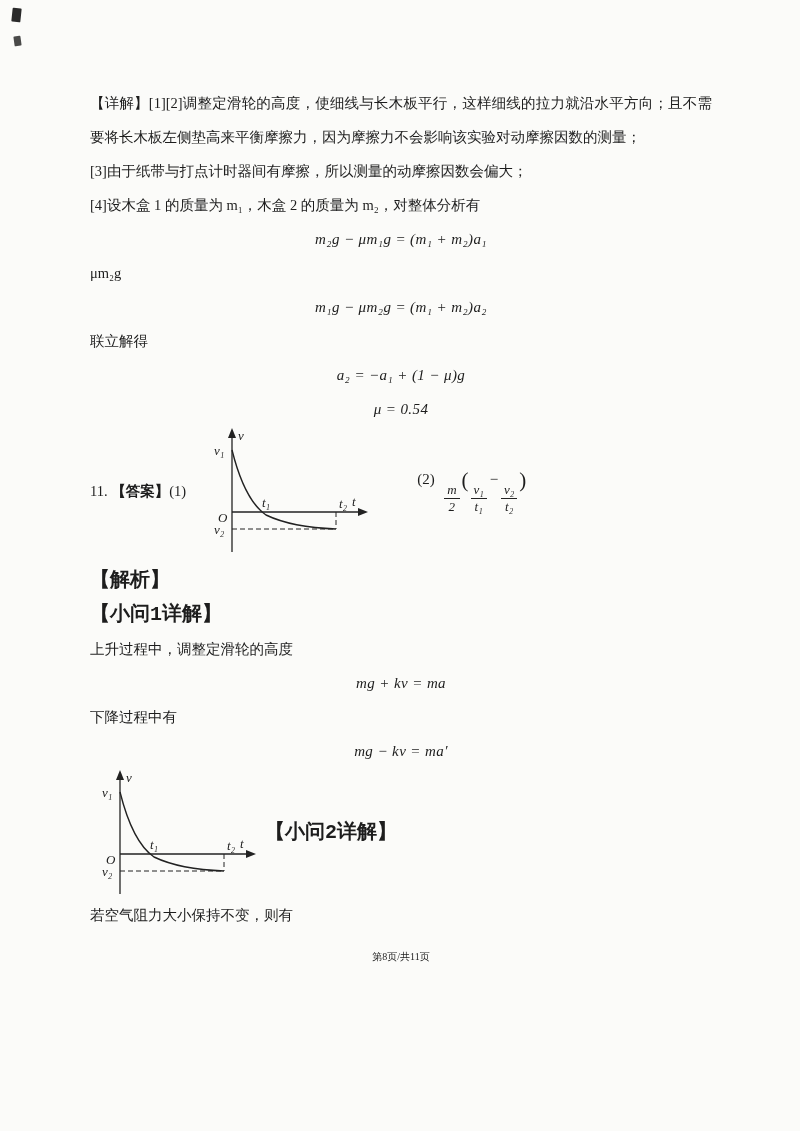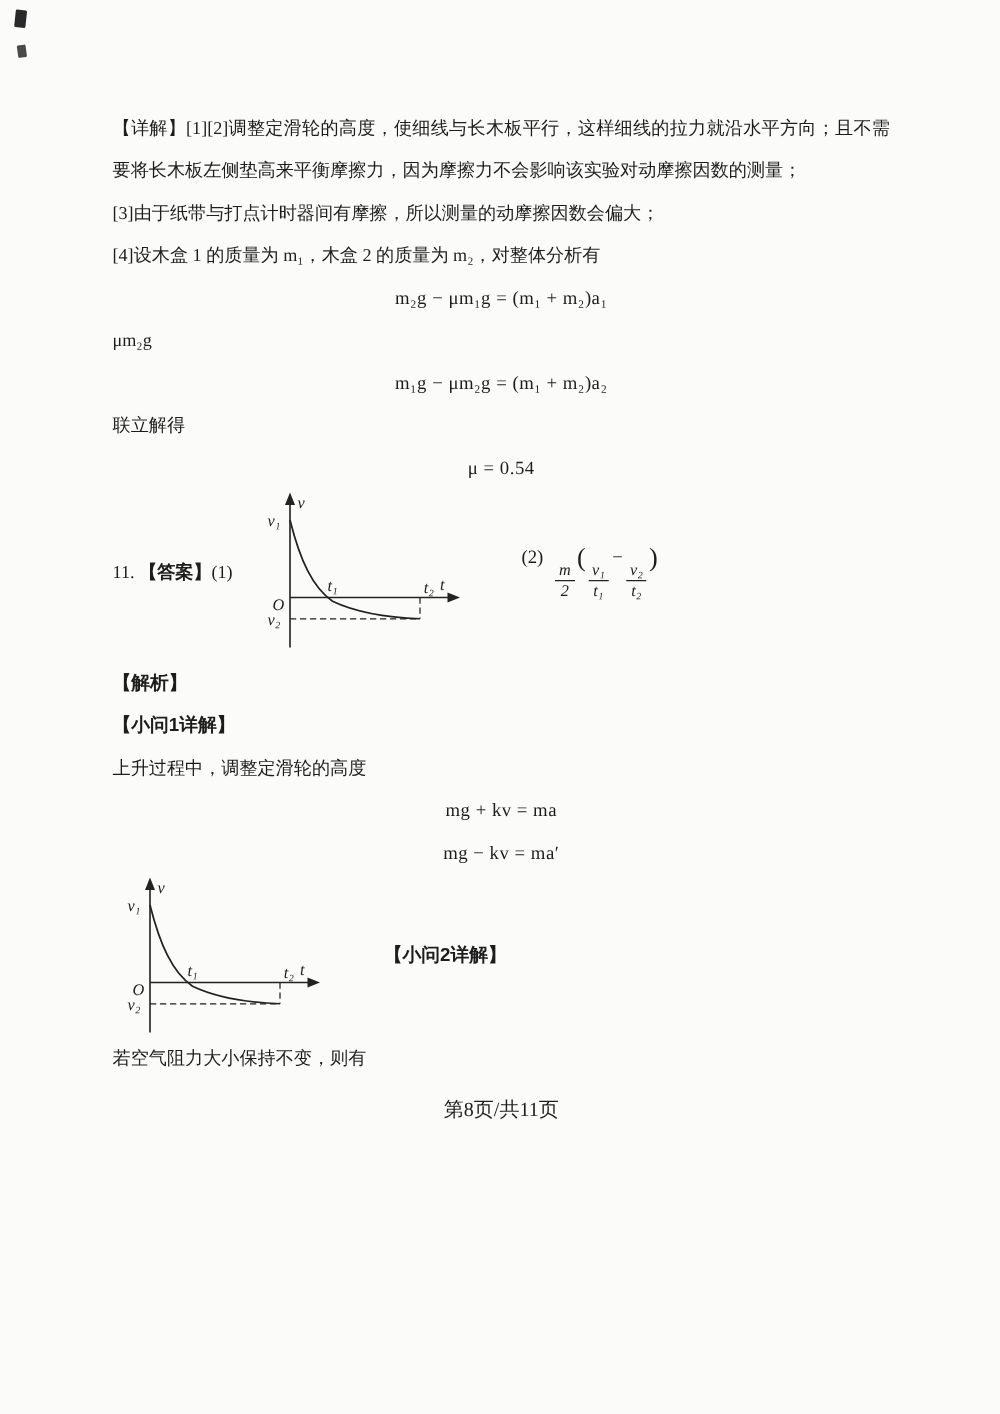--- a/index.html
+++ b/index.html
@@ -16,57 +16,57 @@
   .artifact.a1 { left:12px; top:8px;  width:9px; height:14px; transform:rotate(6deg); }
   .artifact.a2 { left:14px; top:36px; width:7px; height:10px; transform:rotate(-8deg); opacity:.85; }
 
   .page { box-sizing:border-box; padding:86px 88px 0 90px; }
 
   .para { margin:0; line-height:34px; text-align:justify; }
   .para .lead { font-weight:normal; }
 
   .eq {
     line-height:34px; text-align:center;
-    font-size:15px;
+    font-style:italic; font-size:15px;
     font-family:"Liberation Serif","DejaVu Serif",serif;
     letter-spacing:.4px;
   }
 
   .hd {
     line-height:34px; font-weight:bold;
-    font-family:Liberation Sans, sans-serif;
-    font-size:15px;
+    font-family:Liberation Mono, monospace;
+    font-size:20px;
   }
   .hd.analysis { margin-top:8px; }
 
   .answer-row { display:flex; align-items:center; height:130px; }
   .answer-row .ans-label { white-space:nowrap; }
   .answer-row .ans-label .bold { font-weight:bold; }
   .answer-row svg { margin-left:16px; }
   .answer-expr { margin-left:40px; font-size:15px; white-space:nowrap; }
   .answer-expr .it { font-style:italic; }
 
   .frac {
     display:inline-flex; flex-direction:column; align-items:center;
     font-size:13px; line-height:1.2; vertical-align:-0.75em;
     font-style:italic; margin:0 2px;
   }
   .frac .num { border-bottom:1px solid #222; padding:0 3px; }
   .frac .den { padding:0 3px; }
   .big-paren { font-size:21px; vertical-align:-0.12em; }
 
   .graph2-row { display:flex; align-items:center; height:130px; }
-  .graph2-row .sub2 { margin-left:42px; }
+  .graph2-row .sub2 { }
 
   svg text {
     font-family:"Liberation Serif","DejaVu Serif",serif;
     font-style:italic; font-size:13px; fill:#1d1d1d;
   }
 
-  .footer { margin-top:8px; line-height:34px; text-align:center; font-size:16px; }
+  .footer { margin-top:8px; line-height:34px; text-align:center; font-size:10px; }
 </style>
 </head>
 <body>
 
 <div class="artifact a1"></div>
 <div class="artifact a2"></div>
 
 <div class="page">
 
   <p class="para"><span class="lead">【详解】</span><span>[1][2]调整定滑轮的高度，使细线与长木板平行，这样细线的拉力就沿水平方向；且不需要将长木板左侧垫高来平衡摩擦力，因为摩擦力不会影响该实验对动摩擦因数的测量；</span></p>
@@ -76,20 +76,21 @@
   <p class="para">[4]设木盒 1 的质量为 m₁，木盒 2 的质量为 m₂，对整体分析有</p>
 
   <div class="eq">m₂g − μm₁g = (m₁ + m₂)a₁</div>
 
   <p class="para">μm₂g</p>
 
   <div class="eq">m₁g − μm₂g = (m₁ + m₂)a₂</div>
 
   <p class="para">联立解得</p>
 
+  <div class="eq">a₂ = −a₁ + (1 − μ)g</div>
 
 
   <div class="eq">μ = 0.54</div>
 
   <div class="answer-row">
     <span class="ans-label"><span>11.</span>&nbsp;<span class="bold">【答案】</span><span>(1)</span></span>
 
     <svg width="175" height="130" viewBox="0 0 175 130">
       <line x1="30" y1="8" x2="30" y2="126" stroke="#222" stroke-width="1.3"></line>
       <polygon points="30,2 26,12 34,12" fill="#222"></polygon>
@@ -123,20 +124,21 @@
   </div>
 
   <div class="hd analysis">【解析】</div>
 
   <div class="hd">【小问1详解】</div>
 
   <p class="para">上升过程中，调整定滑轮的高度</p>
 
   <div class="eq">mg + kv = ma</div>
 
+  <p class="para">下降过程中有</p>
 
   <div class="eq">mg − kv = ma′</div>
 
 
   <div class="graph2-row">
     <svg width="175" height="130" viewBox="0 0 175 130">
       <line x1="30" y1="8" x2="30" y2="126" stroke="#222" stroke-width="1.3"></line>
       <polygon points="30,2 26,12 34,12" fill="#222"></polygon>
       <line x1="30" y1="86" x2="160" y2="86" stroke="#222" stroke-width="1.3"></line>
       <polygon points="166,86 156,82 156,90" fill="#222"></polygon>

